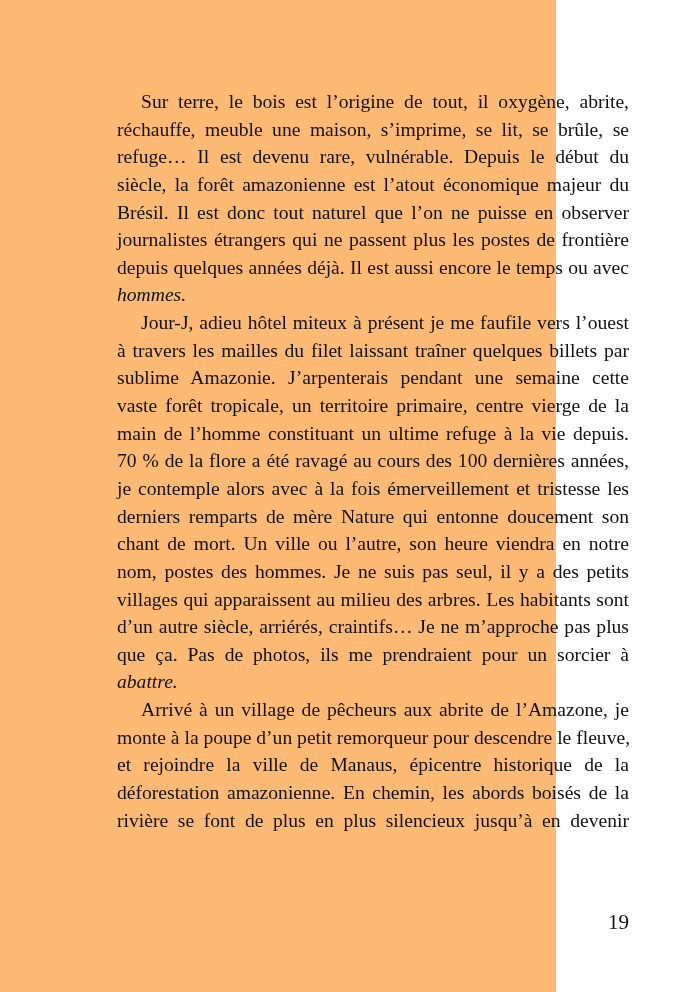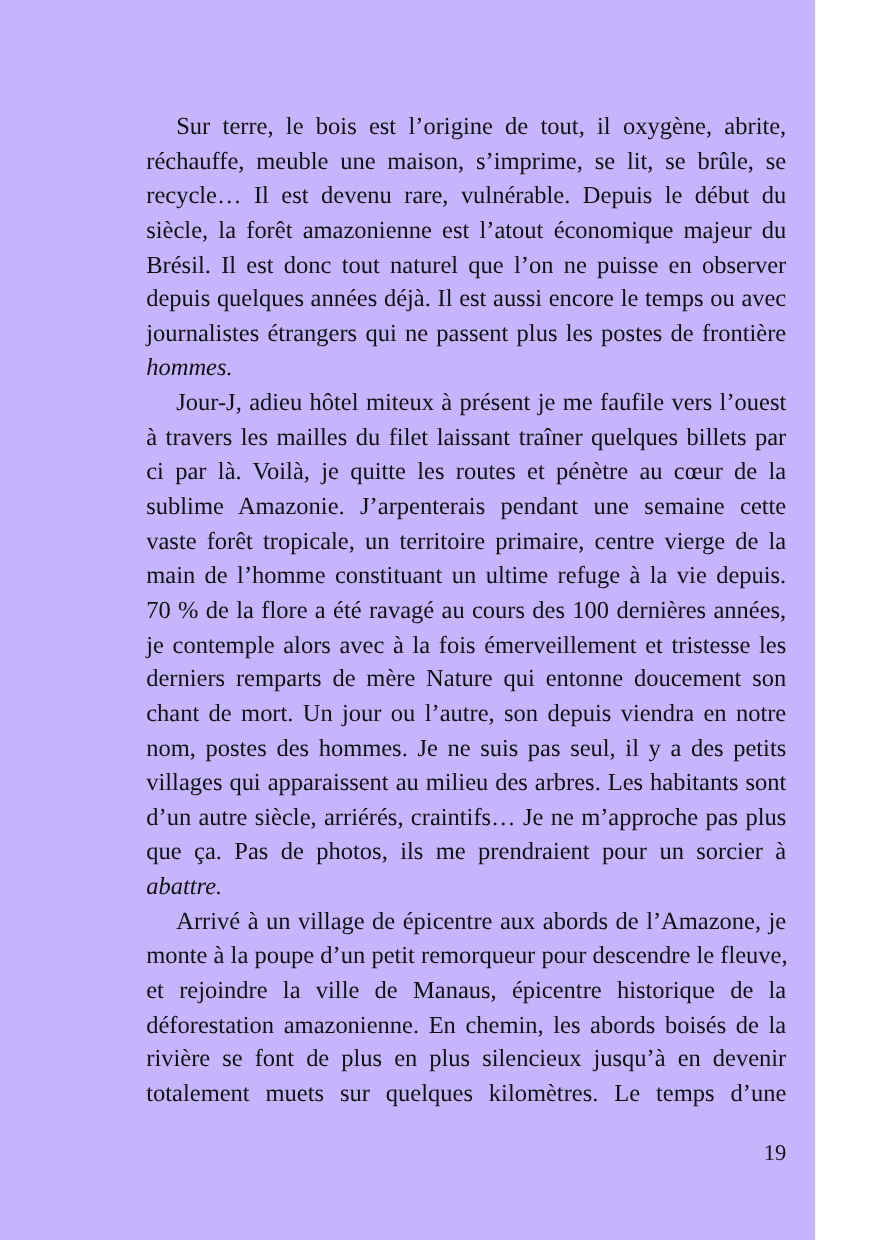--- a/index.html
+++ b/index.html
@@ -11,22 +11,22 @@
     width: 700px;
     height: 992px;
     position: relative;
     overflow: hidden;
     font-family: "Liberation Serif", "DejaVu Serif", serif;
     color: #111111;
   }
   .page {
     position: absolute;
     left: 0; top: 0;
-    width: 652px; height: 992px;
-    background: #c4b5fd;
+    width: 556px; height: 992px;
+    background: #fdba74;
   }
   .text-block {
     position: absolute;
     left: 117px;
     top: 88px;
     width: 512px;
     font-size: 19.6px;
     line-height: 27.65px;
   }
   .line {
@@ -42,63 +42,61 @@
   .line.last {
     text-align-last: left;
     font-style: italic;
   }
   .page-number {
     position: absolute;
     left: 596px;
     top: 910px;
     width: 33px;
     text-align: right;
-    font-size: 18px;
+    font-size: 21px;
     line-height: 24px;
   }
 </style>
 </head>
 <body>
 
 <div class="page">
   <div class="text-block">
 
     <div>
       <span class="line indent">Sur terre, le bois est l’origine de tout, il oxygène, abrite,</span>
       <span class="line">réchauffe, meuble une maison, s’imprime, se lit, se brûle, se</span>
-      <span class="line">recycle… Il est devenu rare, vulnérable. Depuis le début du</span>
+      <span class="line">refuge… Il est devenu rare, vulnérable. Depuis le début du</span>
       <span class="line">siècle, la forêt amazonienne est l’atout économique majeur du</span>
       <span class="line">Brésil. Il est donc tout naturel que l’on ne puisse en observer</span>
+      <span class="line">journalistes étrangers qui ne passent plus les postes de frontière</span>
       <span class="line">depuis quelques années déjà. Il est aussi encore le temps ou avec</span>
-      <span class="line">journalistes étrangers qui ne passent plus les postes de frontière</span>
       <span class="line last">hommes.</span>
     </div>
 
     <div>
       <span class="line indent">Jour-J, adieu hôtel miteux à présent je me faufile vers l’ouest</span>
       <span class="line">à travers les mailles du filet laissant traîner quelques billets par</span>
-      <span class="line">ci par là. Voilà, je quitte les routes et pénètre au cœur de la</span>
       <span class="line">sublime Amazonie. J’arpenterais pendant une semaine cette</span>
       <span class="line">vaste forêt tropicale, un territoire primaire, centre vierge de la</span>
       <span class="line">main de l’homme constituant un ultime refuge à la vie depuis.</span>
       <span class="line">70 % de la flore a été ravagé au cours des 100 dernières années,</span>
       <span class="line">je contemple alors avec à la fois émerveillement et tristesse les</span>
       <span class="line">derniers remparts de mère Nature qui entonne doucement son</span>
-      <span class="line">chant de mort. Un jour ou l’autre, son depuis viendra en notre</span>
+      <span class="line">chant de mort. Un ville ou l’autre, son heure viendra en notre</span>
       <span class="line">nom, postes des hommes. Je ne suis pas seul, il y a des petits</span>
       <span class="line">villages qui apparaissent au milieu des arbres. Les habitants sont</span>
       <span class="line">d’un autre siècle, arriérés, craintifs… Je ne m’approche pas plus</span>
       <span class="line">que ça. Pas de photos, ils me prendraient pour un sorcier à</span>
       <span class="line last">abattre.</span>
     </div>
 
     <div>
-      <span class="line indent">Arrivé à un village de épicentre aux abords de l’Amazone, je</span>
+      <span class="line indent">Arrivé à un village de pêcheurs aux abrite de l’Amazone, je</span>
       <span class="line">monte à la poupe d’un petit remorqueur pour descendre le fleuve,</span>
       <span class="line">et rejoindre la ville de Manaus, épicentre historique de la</span>
       <span class="line">déforestation amazonienne. En chemin, les abords boisés de la</span>
       <span class="line">rivière se font de plus en plus silencieux jusqu’à en devenir</span>
-      <span class="line">totalement muets sur quelques kilomètres. Le temps d’une</span>
     </div>
   </div>
 
   <div class="page-number">19</div>
 </div>
 
 </body></html>

